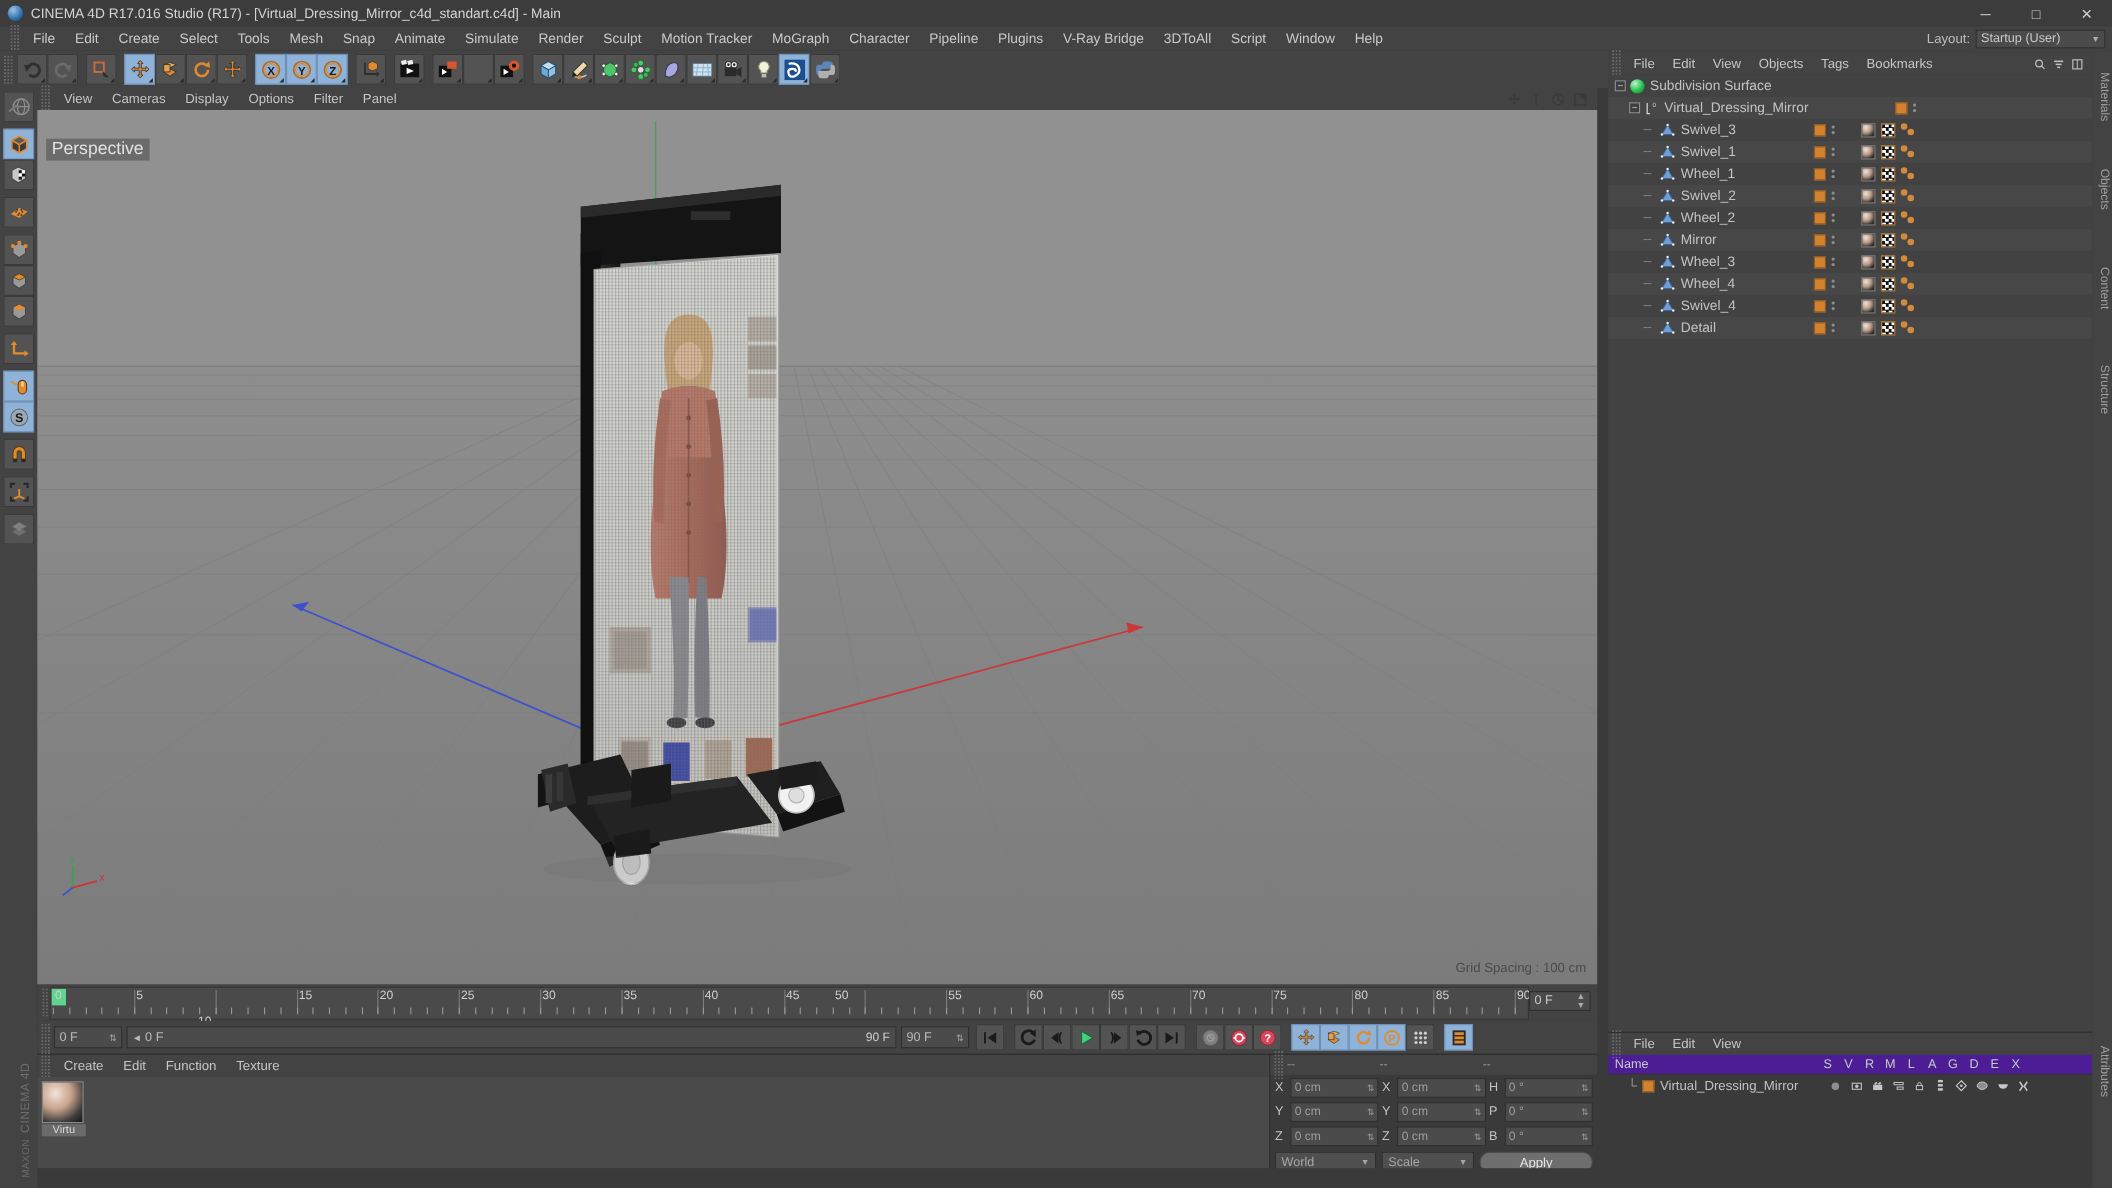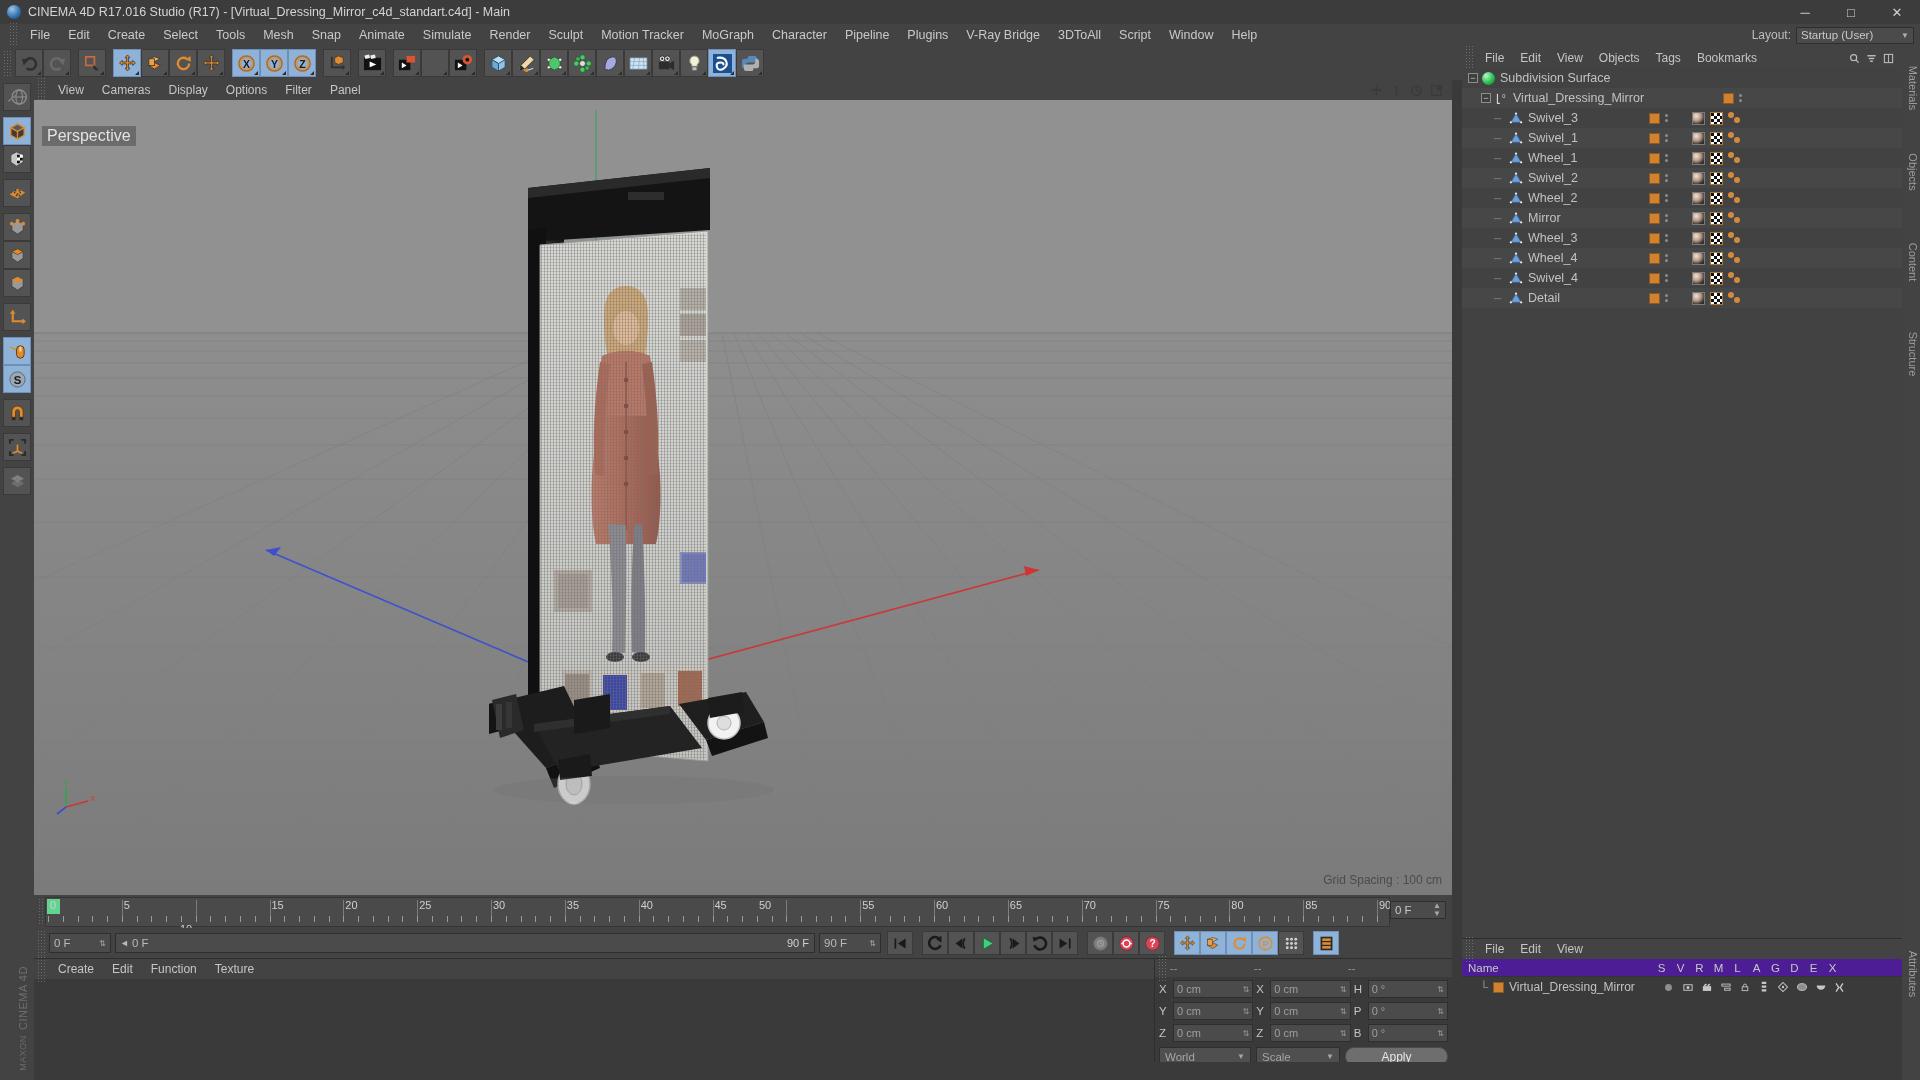--- a/index.html
+++ b/index.html
@@ -1004,20 +1004,26 @@
 <div id="matmgr">
   <div id="matmenu">
     <div class="grip"></div>
     <div id="matmenu-items" style="display:flex;">
         <div class="mi">Create</div>
         <div class="mi">Edit</div>
         <div class="mi">Function</div>
         <div class="mi">Texture</div>
       </div>
   </div>
+  <div id="matbody">
+    <div style="display:inline-block;">
+      <div class="matswatch"></div>
+      <div class="matname">Virtu</div>
+    </div>
+  </div>
 </div>
 
 <div id="coordpanel">
   <div id="coordhdr">
     <div class="grip"></div>
     <span class="ch" style="width:84px;">--</span>
     <span class="ch" style="width:94px;">--</span>
     <span class="ch">--</span>
   </div>
   <div id="coord-rows">

